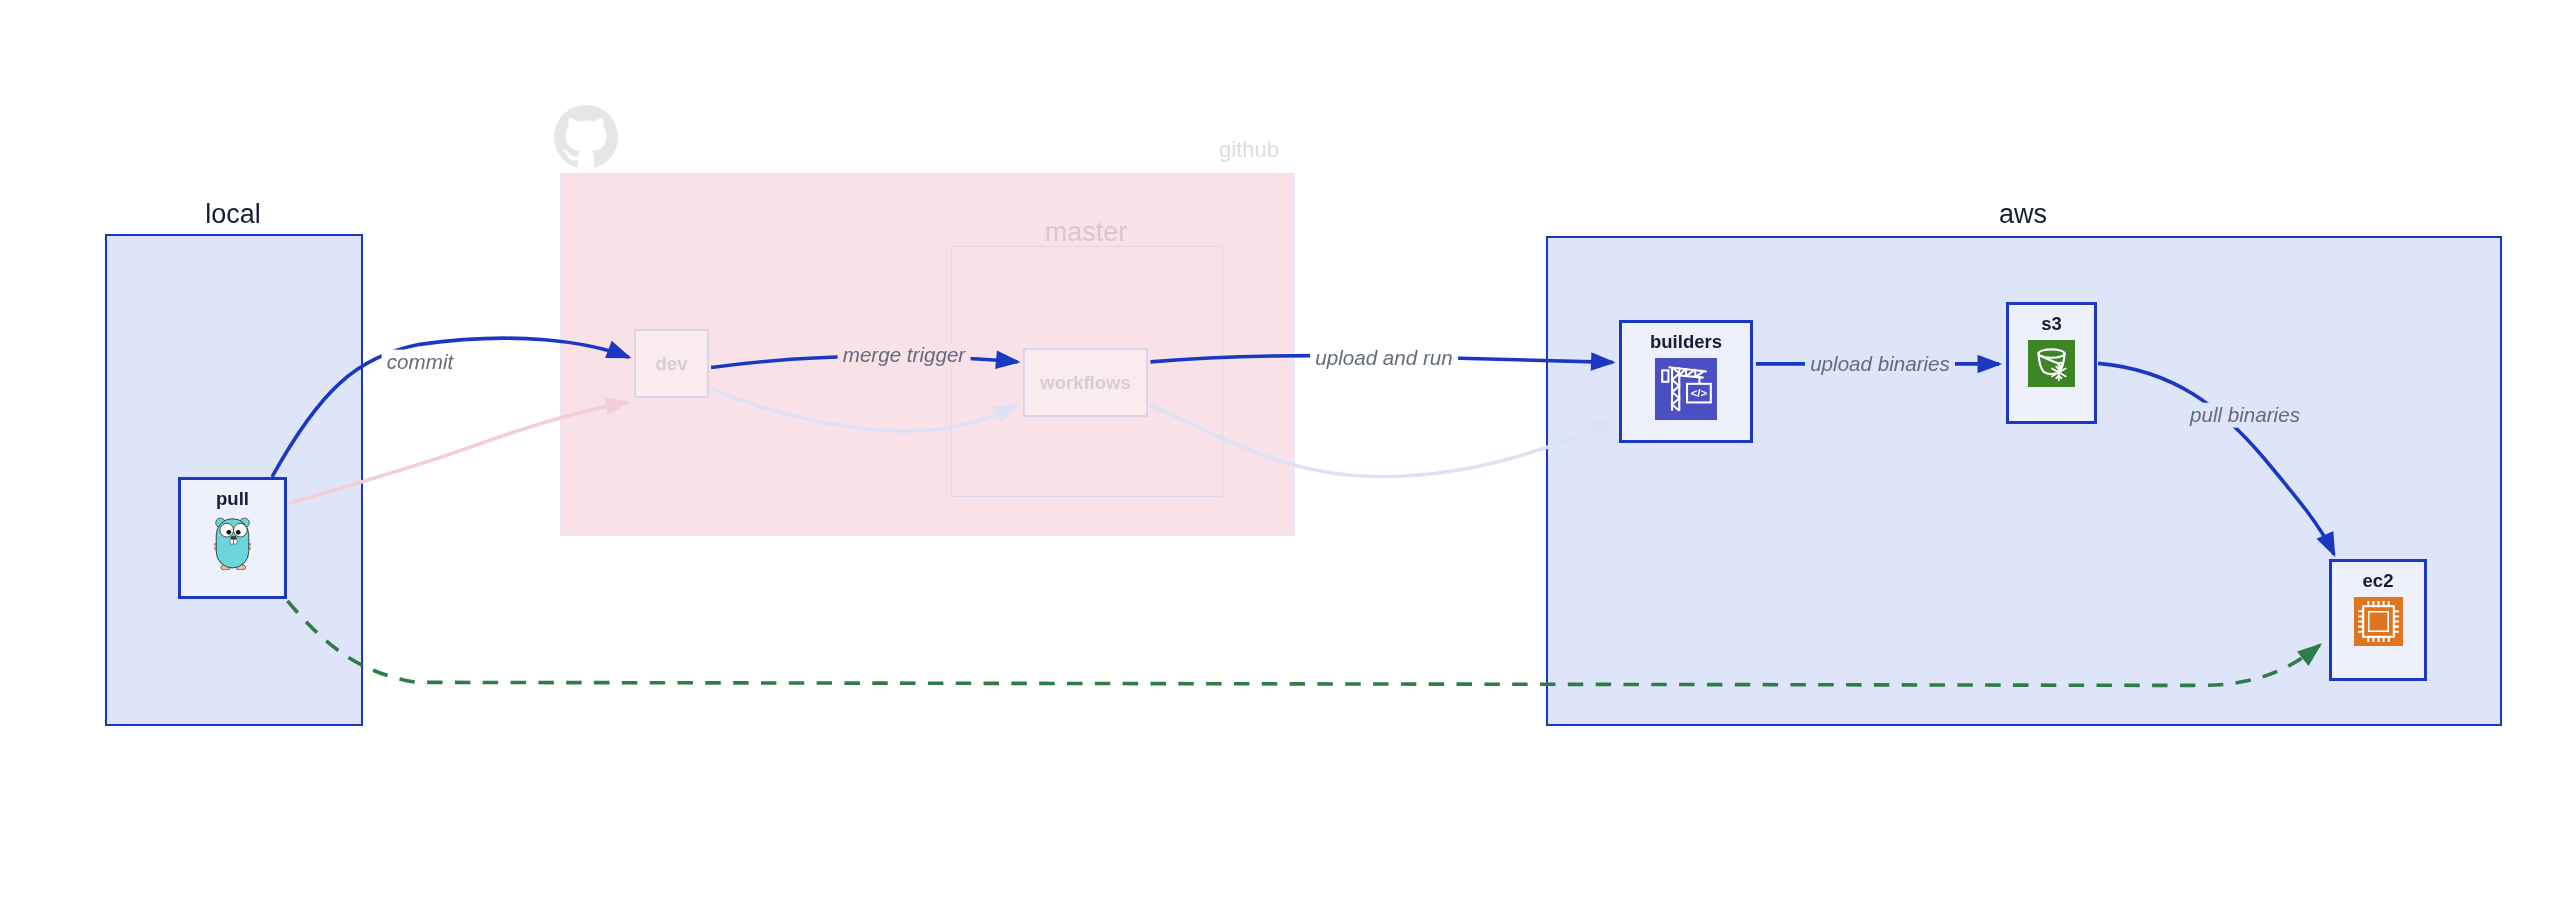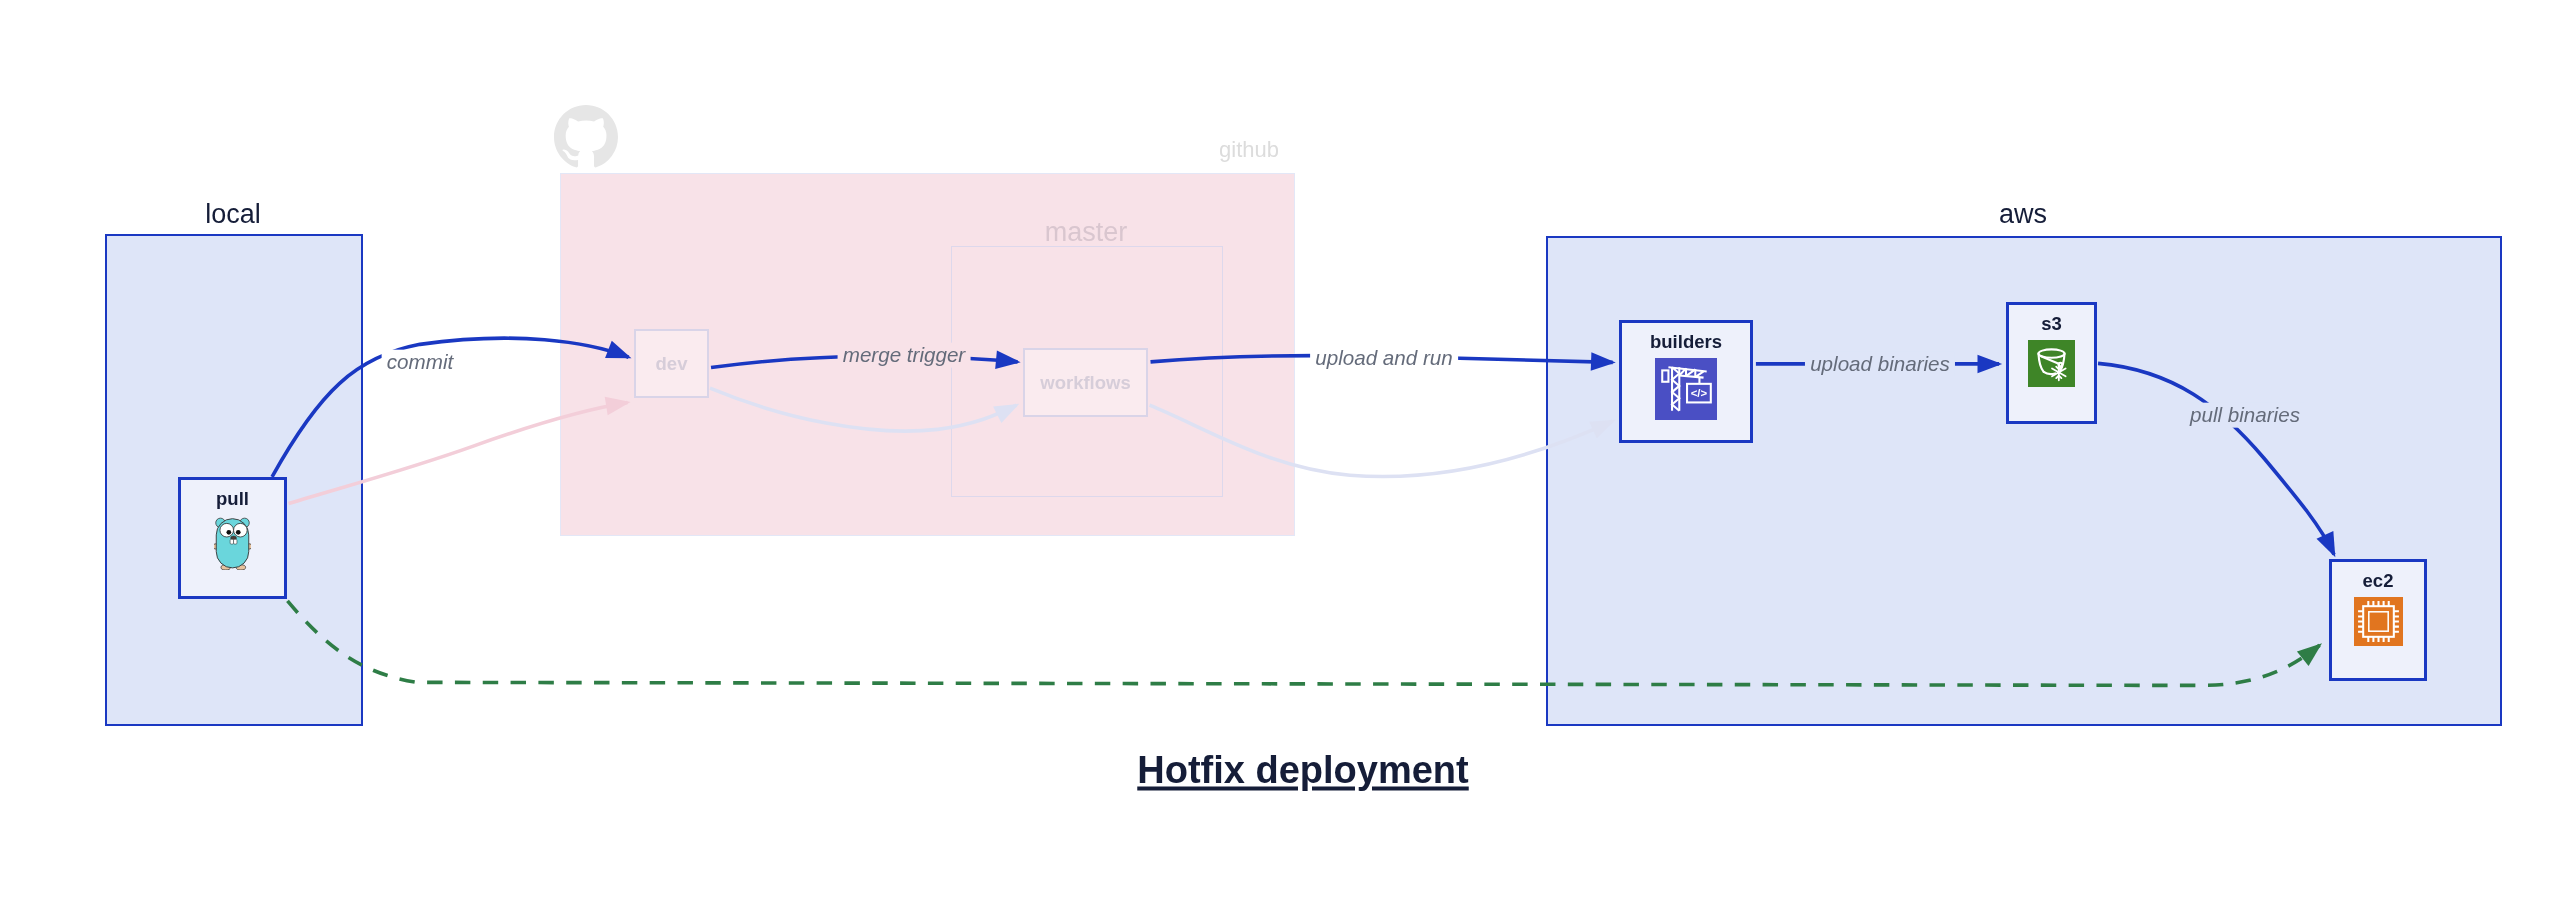--- a/index.html
+++ b/index.html
@@ -191,16 +191,15 @@
       </svg>
     </div>
   </div>
 
   <div class="abs edge-label on-white" style="left:420px;top:362px;">commit</div>
   <div class="abs edge-label on-pink" style="left:904px;top:355px;">merge trigger</div>
   <div class="abs edge-label on-white" style="left:1384px;top:358px;">upload and run</div>
   <div class="abs edge-label on-aws" style="left:1880px;top:364px;">upload binaries</div>
   <div class="abs edge-label on-aws" style="left:2245px;top:415px;">pull binaries</div>
 
-  <div class="abs title" style="left:1303px;top:770px;">Hotfix deployment</div>
 
 </div>
 
 
 </body></html>

